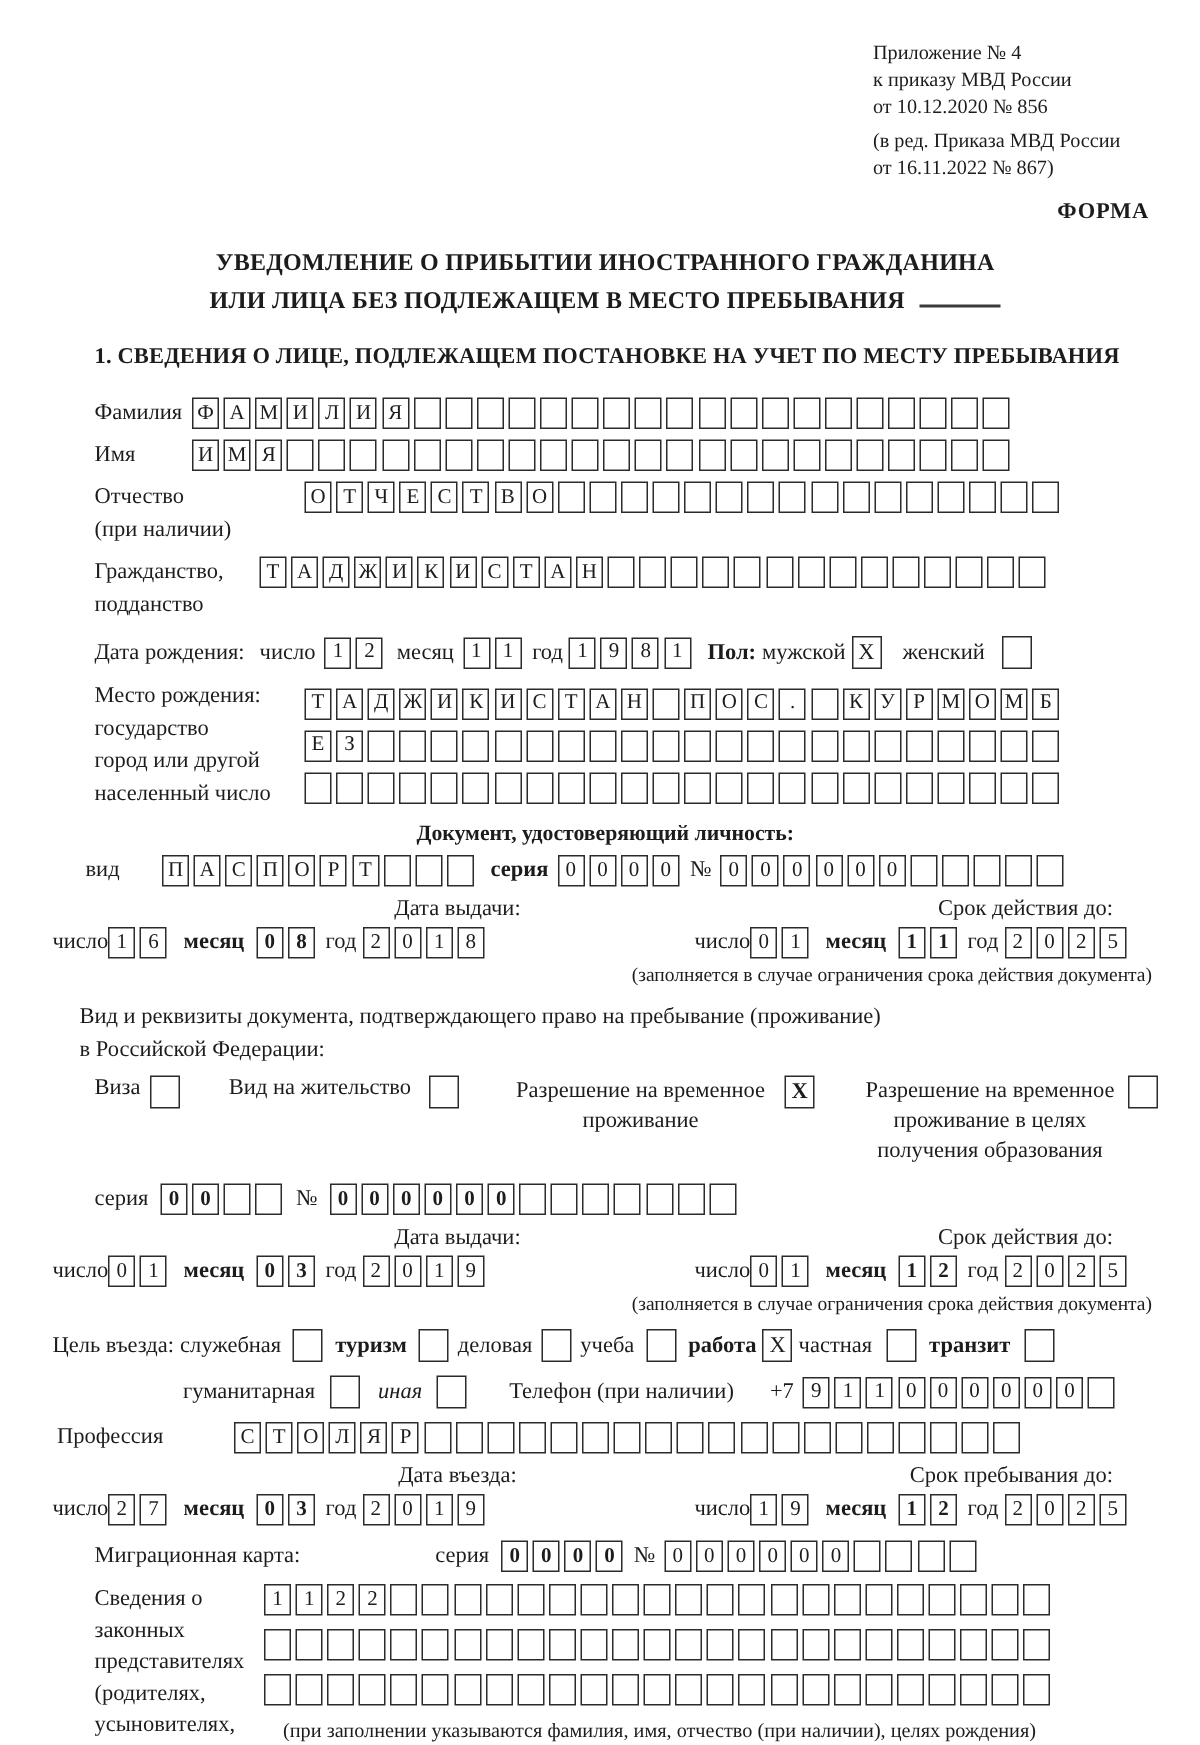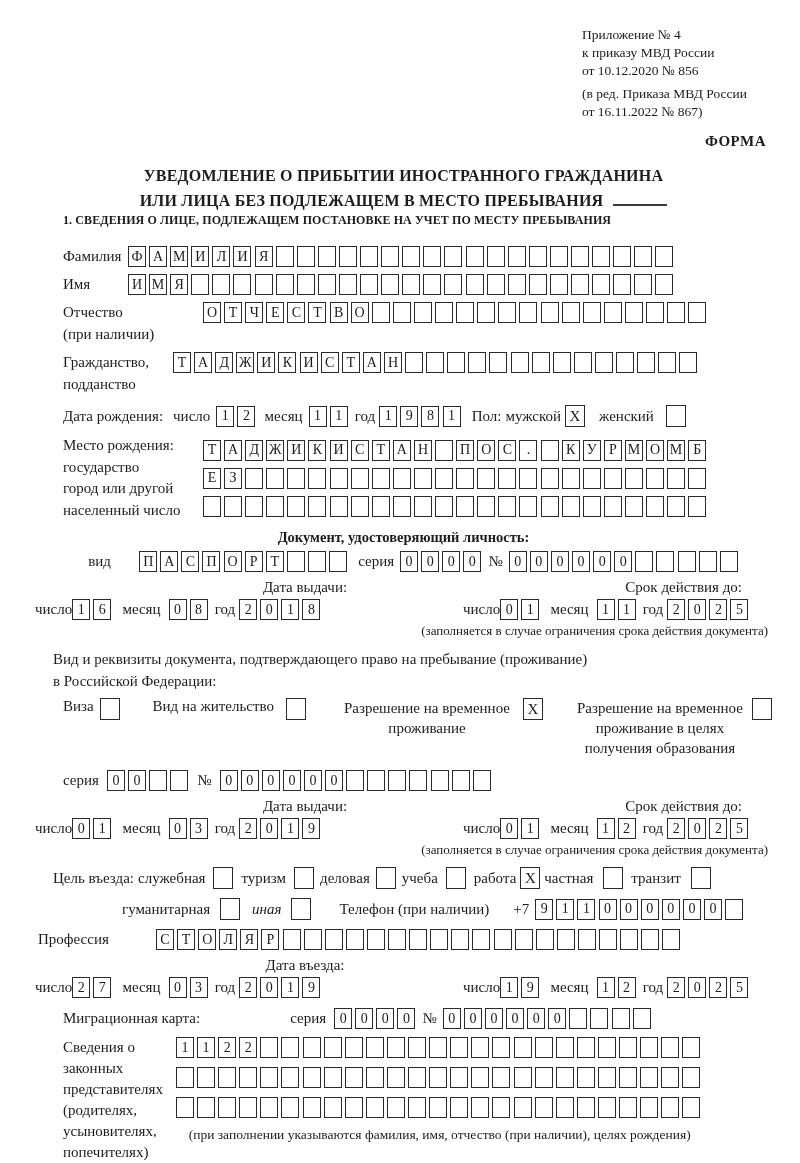--- a/index.html
+++ b/index.html
@@ -8,26 +8,26 @@
     width:800px; height:1163px; overflow:hidden;
     font-family:"Liberation Serif", serif;
     color:#1c1c1c;
     padding:26px 28px 0 35px;
   }
   .appendix { width:190px; margin-left:auto; font-size:13.5px; line-height:18px; }
   .appendix .gap { margin-top:5px; }
   .forma { text-align:right; font-weight:bold; font-size:15px; margin-top:12px; padding-right:6px; letter-spacing:.5px; }
   .title { text-align:center; font-weight:bold; font-size:16px; line-height:25px; margin-top:13px; letter-spacing:.2px; }
   .title-blank { display:inline-block; width:54px; height:15px; border-bottom:2.5px solid #3a3a3a; margin-left:10px; }
-  .section-heading { font-weight:bold; font-size:12px; margin-left:28px; letter-spacing:.1px; }
+  .section-heading { font-weight:bold; font-size:15px; margin-top:17px; margin-left:28px; letter-spacing:.1px; }
 
   .row { display:flex; align-items:center; margin-top:7px; }
   .top { align-items:flex-start; }
-  .ml28 { margin-left:28px; } .ml22 { margin-left:22px; } .ml18 { margin-left:18px; }
-  .ml4 { margin-left:4px; } .ml6 { margin-left:6px; } .ml8 { margin-left:8px; }
+  .ml28 { margin-left:28px; } .ml22 { margin-left:22px; } .ml18 { }
+  .ml4 { margin-left:4px; } .ml6 { margin-left:6px; } .ml8 { margin-left:8px;font-weight:bold; }
   .ml10 { margin-left:10px; } .ml12 { margin-left:12px;font-style:italic; } .ml14 { margin-left:14px; }
 
   .lbl { font-size:15px; flex:0 0 auto; white-space:nowrap; }
   .dlbl { font-size:15px; flex:0 0 auto; white-space:nowrap; }
   .lbl-block { flex:0 0 auto; font-size:15px; line-height:21.5px; }
   .w65 { width:65px; } .w108 { width:110px; } .w138 { width:140px; }
   .w118 { width:118px; } .w113 { width:113px; }
 
   .cells { display:flex; flex:0 0 auto; }
   .cell {
@@ -325,21 +325,21 @@
           <span class="cell"></span>
           <span class="cell"></span>
           <span class="cell"></span>
           <span class="cell"></span>
         </span>
     </span>
   </div>
 
   <div class="doc-title">Документ, удостоверяющий личность:</div>
 
-  <div class="row ml22" style="margin-top:5px;justify-content:center;">
+  <div class="row ml22" style="margin-top:5px;">
     <span class="lbl" style="width:51px;">вид</span>
     <span class="cells">
         <span class="cell">П</span>
         <span class="cell">А</span>
         <span class="cell">С</span>
         <span class="cell">П</span>
         <span class="cell">О</span>
         <span class="cell">Р</span>
         <span class="cell">Т</span>
         <span class="cell"></span>
@@ -576,20 +576,21 @@
         <span class="cell"></span>
         <span class="cell"></span>
         <span class="cell"></span>
         <span class="cell"></span>
         <span class="cell"></span>
       </span>
   </div>
 
   <div class="date-titles">
     <span class="dt-left">Дата въезда:</span>
+    <span class="dt-right">Срок пребывания до:</span>
   </div>
   <div class="date-row">
     <span class="dr-left">
       <span class="dlbl">число</span>
       <span class="cells">
           <span class="cell">2</span>
           <span class="cell">7</span>
         </span>
       <span class="dlbl ml8">месяц</span>
       <span class="cells ml8">

